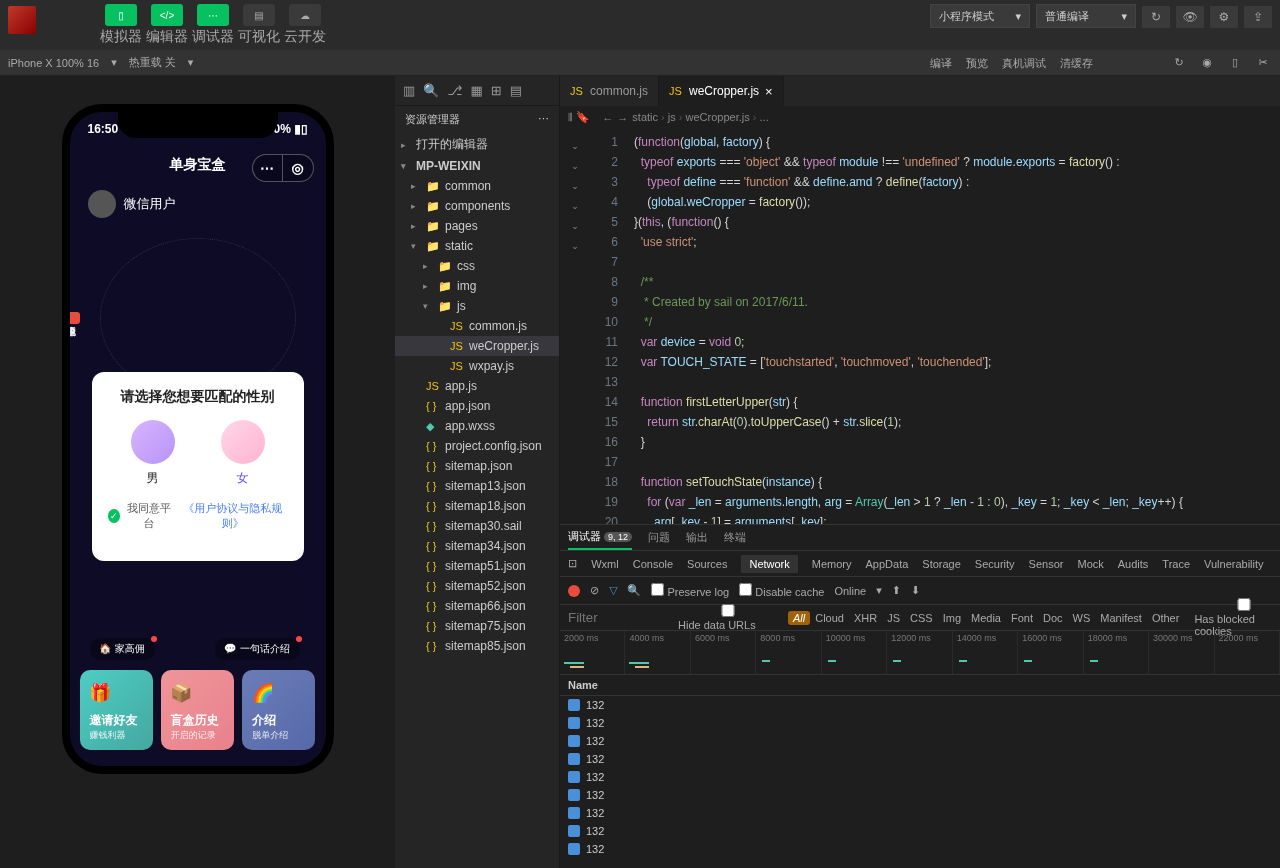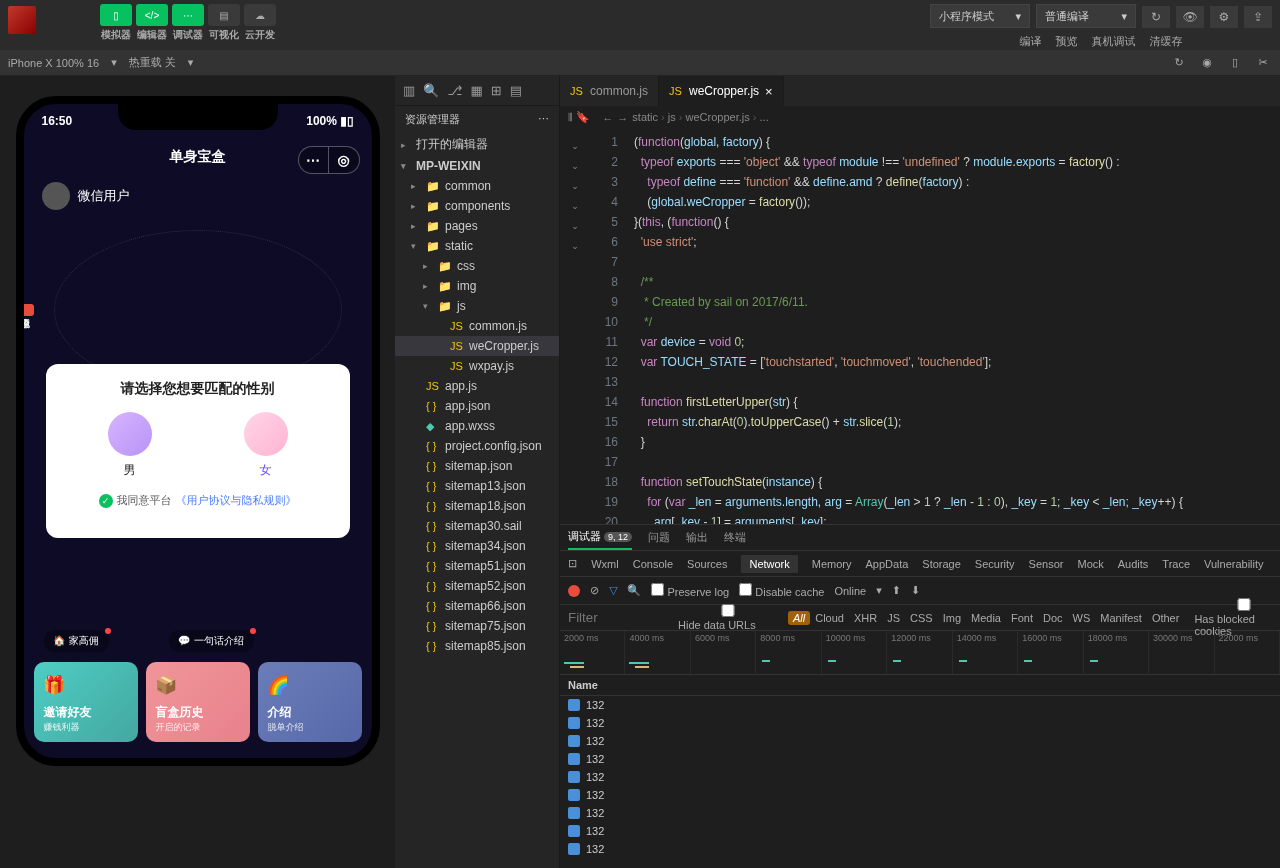--- a/index.html
+++ b/index.html
@@ -3,31 +3,31 @@
 <meta charset="utf-8">
 <style>
 * { margin:0; padding:0; box-sizing:border-box; font-family:-apple-system,"Microsoft YaHei",sans-serif; }
 body { background:#2b2b2b; color:#ccc; font-size:12px; overflow:hidden; width:1280px; height:868px; }
 .topbar { height:50px; background:#2b2b2b; display:flex; align-items:flex-start; padding:4px 8px; gap:4px; }
 .logo { width:28px; height:28px; background:linear-gradient(135deg,#c0392b,#8b0000); border-radius:2px; margin-right:60px; margin-top:2px; }
 .tbgroup { display:flex; flex-direction:column; align-items:center; gap:2px; }
 .tbtn { width:32px; height:22px; border-radius:3px; display:flex; align-items:center; justify-content:center; font-size:10px; cursor:pointer; }
 .tbtn.green { background:#07c160; color:#fff; }
 .tbtn.gray { background:#3a3a3a; color:#aaa; }
-.tlabel { font-size:10px; color:#aaa;font-weight:bold; }
+.tlabel { font-size:14px; color:#aaa; }
 .spacer { flex:1; }
 .select-box { background:#3a3a3a; border:1px solid #444; padding:3px 8px; font-size:11px; color:#ccc; min-width:100px; display:flex; justify-content:space-between; align-items:center; cursor:pointer; }
 .icon-btn { width:28px; height:22px; background:#3a3a3a; display:flex; align-items:center; justify-content:center; cursor:pointer; font-size:12px; color:#aaa; margin-top:2px; }
-.rightlabels { display:flex; gap:14px; margin-top:2px; font-size:11px; color:#aaa; }
+.rightlabels { display:flex; gap:14px; margin-top:12px; font-size:11px; color:#aaa; }
 .statusbar { height:26px; background:#333; display:flex; align-items:center; padding:0 8px; gap:12px; font-size:11px; color:#aaa; border-bottom:1px solid #222; }
 .sb-right { margin-left:auto; display:flex; gap:10px; }
 .sb-ic { width:18px; height:18px; display:flex; align-items:center; justify-content:center; cursor:pointer; }
 .main { display:flex; height:792px; }
 .simcol { width:395px; background:#1e1e1e; display:flex; align-items:flex-start; justify-content:center; padding-top:20px; position:relative; }
-.phone { width:364px; height:670px; background:#0d0b26; border-radius:40px; border:8px solid #000; position:relative; overflow:hidden; }
+.phone { width:272px; height:670px; background:#0d0b26; border-radius:40px; border:8px solid #000; position:relative; overflow:hidden;margin-top:8px; }
 .notch { position:absolute; top:0; left:50%; transform:translateX(-50%); width:160px; height:26px; background:#000; border-radius:0 0 18px 18px; z-index:10; }
 .pstatus { display:flex; justify-content:space-between; padding:10px 18px 4px; color:#fff; font-size:12px; font-weight:600; }
 .ptitle { text-align:center; color:#fff; font-size:14px; font-weight:600; padding:16px 0; position:relative; }
 .pcapsule { position:absolute; right:12px; top:14px; display:flex; gap:0; background:rgba(0,0,0,0.25); border:1px solid rgba(255,255,255,0.3); border-radius:14px; }
 .pcap-half { width:30px; height:26px; display:flex; align-items:center; justify-content:center; color:#fff; cursor:pointer; font-size:14px; }
 .pcap-half:first-child { border-right:1px solid rgba(255,255,255,0.3); }
 .puser { display:flex; align-items:center; gap:8px; padding:0 18px; color:#fff; font-size:13px; }
 .pavatar { width:28px; height:28px; border-radius:50%; background:#555; }
 .pglobe { height:180px; position:relative; margin:10px; }
 .pglobe::before { content:""; position:absolute; inset:10px 20px; border-radius:50%; border:1px dotted rgba(255,255,255,0.15); }
@@ -128,21 +128,21 @@
     </div>
   <div class="tbgroup">
       <div class="tbtn gray">▤</div>
       <div class="tlabel">可视化</div>
     </div>
   <div class="tbgroup">
       <div class="tbtn gray">☁</div>
       <div class="tlabel">云开发</div>
     </div>
   <div class="spacer"></div>
-  <div style="display:flex;flex-direction:column;gap:4px;align-items:center">
+  <div style="display:flex;flex-direction:column;gap:16px;align-items:flex-start">
     <div style="display:flex;gap:6px">
       <div class="select-box">
           <span>小程序模式</span>
           <span>▾</span>
         </div>
       <div class="select-box">
           <span>普通编译</span>
           <span>▾</span>
         </div>
       <div class="icon-btn">↻</div>

